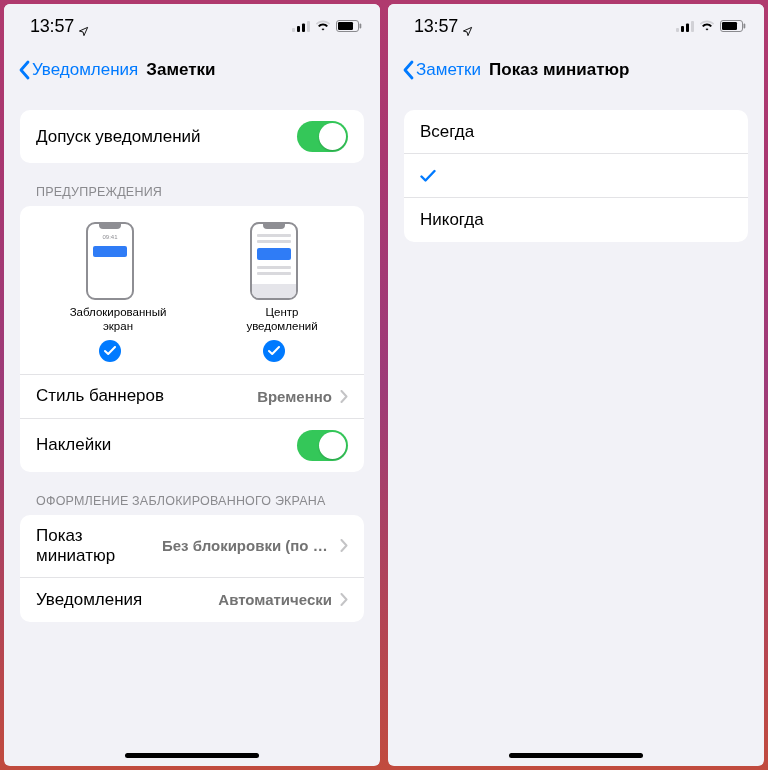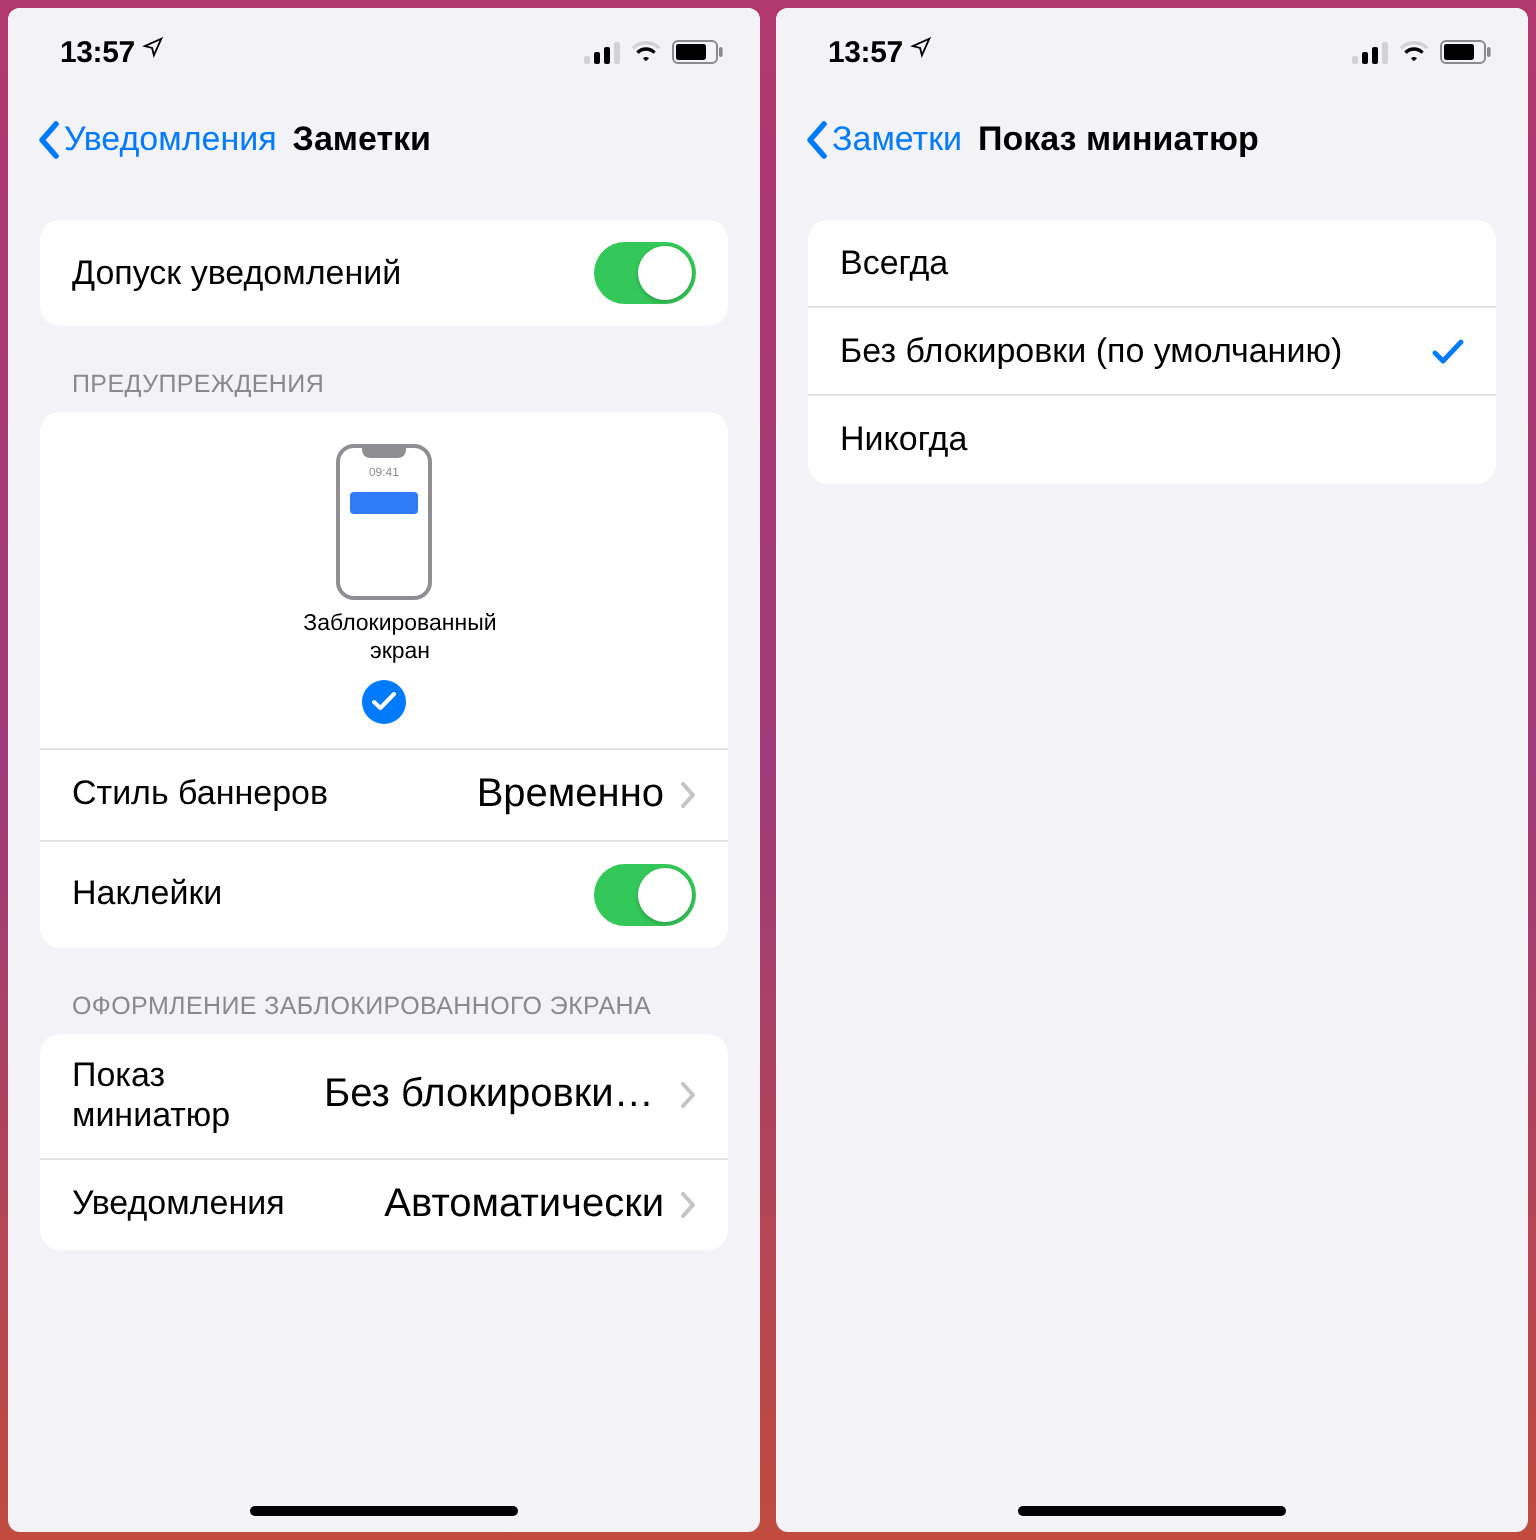--- a/index.html
+++ b/index.html
@@ -1,31 +1,31 @@
 <!DOCTYPE html>
 <html><head>
 <meta charset="utf-8">
 <style>
 * { margin: 0; padding: 0; box-sizing: border-box; font-family: -apple-system, "Helvetica Neue", sans-serif; -webkit-font-smoothing: antialiased; }
 body { width: 768px; height: 770px; background: linear-gradient(180deg, #b03a6e 0%, #a93770 20%, #9e3b78 50%, #c14b3e 100%); display: flex; gap: 8px; padding: 4px; }
 .phone { flex: 1; background: #f2f2f7; border-radius: 6px; overflow: hidden; display: flex; flex-direction: column; position: relative; }
 .status-bar { height: 44px; display: flex; align-items: center; justify-content: space-between; padding: 0 18px 0 26px; background: #f2f2f7; }
-.status-time { font-size: 15px; font-weight: 700; letter-spacing: -0.2px; display: flex; align-items: flex-start; gap: 4px; }
+.status-time { font-size: 18px; font-weight: 400; letter-spacing: -0.2px; display: flex; align-items: flex-end; gap: 4px; }
 .status-icons { display: flex; align-items: center; gap: 5px; }
 .nav-bar { height: 44px; display: flex; align-items: center; padding: 0 14px; background: #f2f2f7; position: relative; }
 .back-btn { display: flex; align-items: center; color: #007aff; font-size: 17px; gap: 2px; }
 .nav-title { font-size: 17px; font-weight: 600; margin-left: 8px; }
 .content { flex: 1; overflow: hidden; padding: 0 16px; }
 .section-header { font-size: 12.5px; color: #8a8a8e; text-transform: uppercase; padding: 22px 16px 7px; letter-spacing: 0.2px; }
 .card { background: #fff; border-radius: 10px; overflow: hidden; }
 .card.first { margin-top: 18px; }
 .row { display: flex; align-items: center; padding: 11px 16px; min-height: 44px; border-bottom: 0.5px solid #e3e3e6; }
 .row:last-child { border-bottom: none; }
 .row-label { font-size: 17px; color: #000; flex: 1; }
-.row-value { font-size: 20px; color: #000000; max-width: 170px; white-space: nowrap; overflow: hidden; text-overflow: ellipsis; }
+.row-value { font-size: 15px; color: #737373; max-width: 170px; white-space: nowrap; overflow: hidden; text-overflow: ellipsis; font-weight: bold; }
 .chevron { margin-left: 8px; color: #c4c4c6; }
 .toggle { width: 51px; height: 31px; border-radius: 16px; position: relative; background: #34c759; }
 .toggle::after { content: ""; width: 27px; height: 27px; border-radius: 50%; background: #fff; position: absolute; top: 2px; right: 2px; box-shadow: 0 1px 2px rgba(0,0,0,.2); }
 .alerts-row { display: flex; justify-content: space-around; padding: 16px 8px 12px; border-bottom: 0.5px solid #e3e3e6; }
 .alert-opt { display: flex; flex-direction: column; align-items: center; gap: 6px; width: 33%; }
 .alert-caption { font-size: 11.5px; color: #000; text-align: center; line-height: 1.2; margin-left: 16px; }
 .check-circ { width: 22px; height: 22px; border-radius: 50%; background: #007aff; display: flex; align-items: center; justify-content: center; color: #fff; }
 .phone-illus { width: 48px; height: 78px; border: 2.5px solid #8e8e93; border-radius: 9px; background: #fff; position: relative; overflow: hidden; }
 .phone-illus .notch { position: absolute; top: 0; left: 50%; transform: translateX(-50%); width: 22px; height: 5px; background: #8e8e93; border-radius: 0 0 4px 4px; }
 .phone-illus.lock .time-txt { position: absolute; top: 10px; left: 0; right: 0; text-align: center; font-size: 6px; color: #8e8e93; }
@@ -99,20 +99,37 @@
             <div class="time-txt">09:41</div>
             <div class="banner"></div>
           </div>
           <div class="alert-caption">Заблокированный экран</div>
           <div class="check-circ">
             <svg width="12" height="10" viewBox="0 0 12 10">
                 <path d="M1 5 L4.2 8 L11 1" fill="none" stroke="#fff" stroke-width="2" stroke-linecap="round" stroke-linejoin="round"></path>
               </svg>
           </div>
         </div>
+        <div class="alert-opt">
+          <div class="phone-illus nc">
+            <div class="notch"></div>
+            <div class="line l1"></div>
+              <div class="line l2"></div>
+            <div class="banner"></div>
+            <div class="line l3"></div>
+              <div class="line l4"></div>
+            <div class="bottom"></div>
+          </div>
+          <div class="alert-caption">Центр уведомлений</div>
+          <div class="check-circ">
+            <svg width="12" height="10" viewBox="0 0 12 10">
+                <path d="M1 5 L4.2 8 L11 1" fill="none" stroke="#fff" stroke-width="2" stroke-linecap="round" stroke-linejoin="round"></path>
+              </svg>
+          </div>
+        </div>
       </div>
       <div class="row">
         <div class="row-label">Стиль баннеров</div>
         <div class="row-value">Временно</div>
         <span class="chevron">
           <svg width="8" height="13" viewBox="0 0 8 13">
               <path d="M1.5 1 L6.5 6.5 L1.5 12" fill="none" stroke="#c4c4c6" stroke-width="2" stroke-linecap="round" stroke-linejoin="round"></path>
             </svg>
         </span>
       </div>
@@ -185,21 +202,20 @@
     </div>
     <div class="nav-title">Показ миниатюр</div>
   </div>
 
   <div class="content">
     <div class="card first">
       <div class="row">
         <div class="row-label">Всегда</div>
       </div>
       <div class="row">
-        <div class="row-label">Без блокировки (по умолчанию)</div>
         <span class="option-check">
           <svg width="16" height="14" viewBox="0 0 16 14">
               <path d="M1.5 7.5 L5.5 11.5 L14.5 2" fill="none" stroke="#007aff" stroke-width="2.4" stroke-linecap="round" stroke-linejoin="round"></path>
             </svg>
         </span>
       </div>
       <div class="row">
         <div class="row-label">Никогда</div>
       </div>
     </div>

